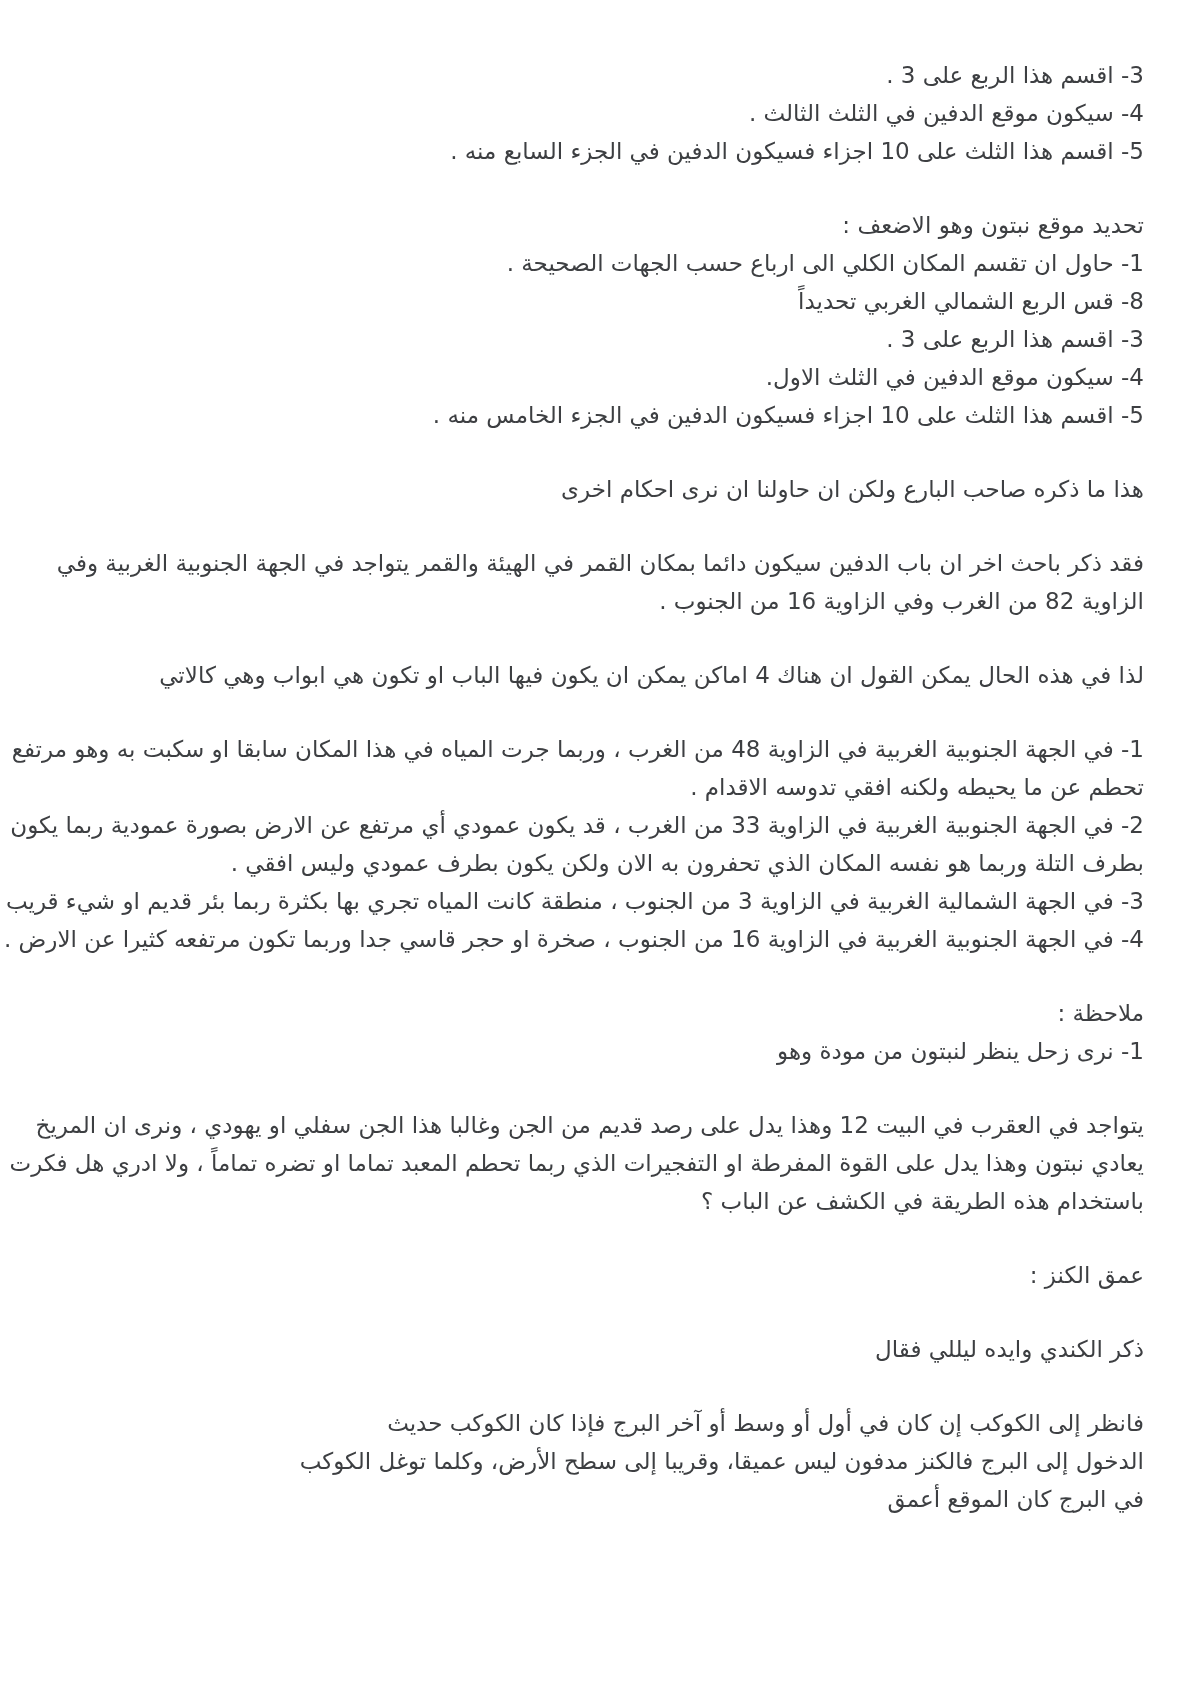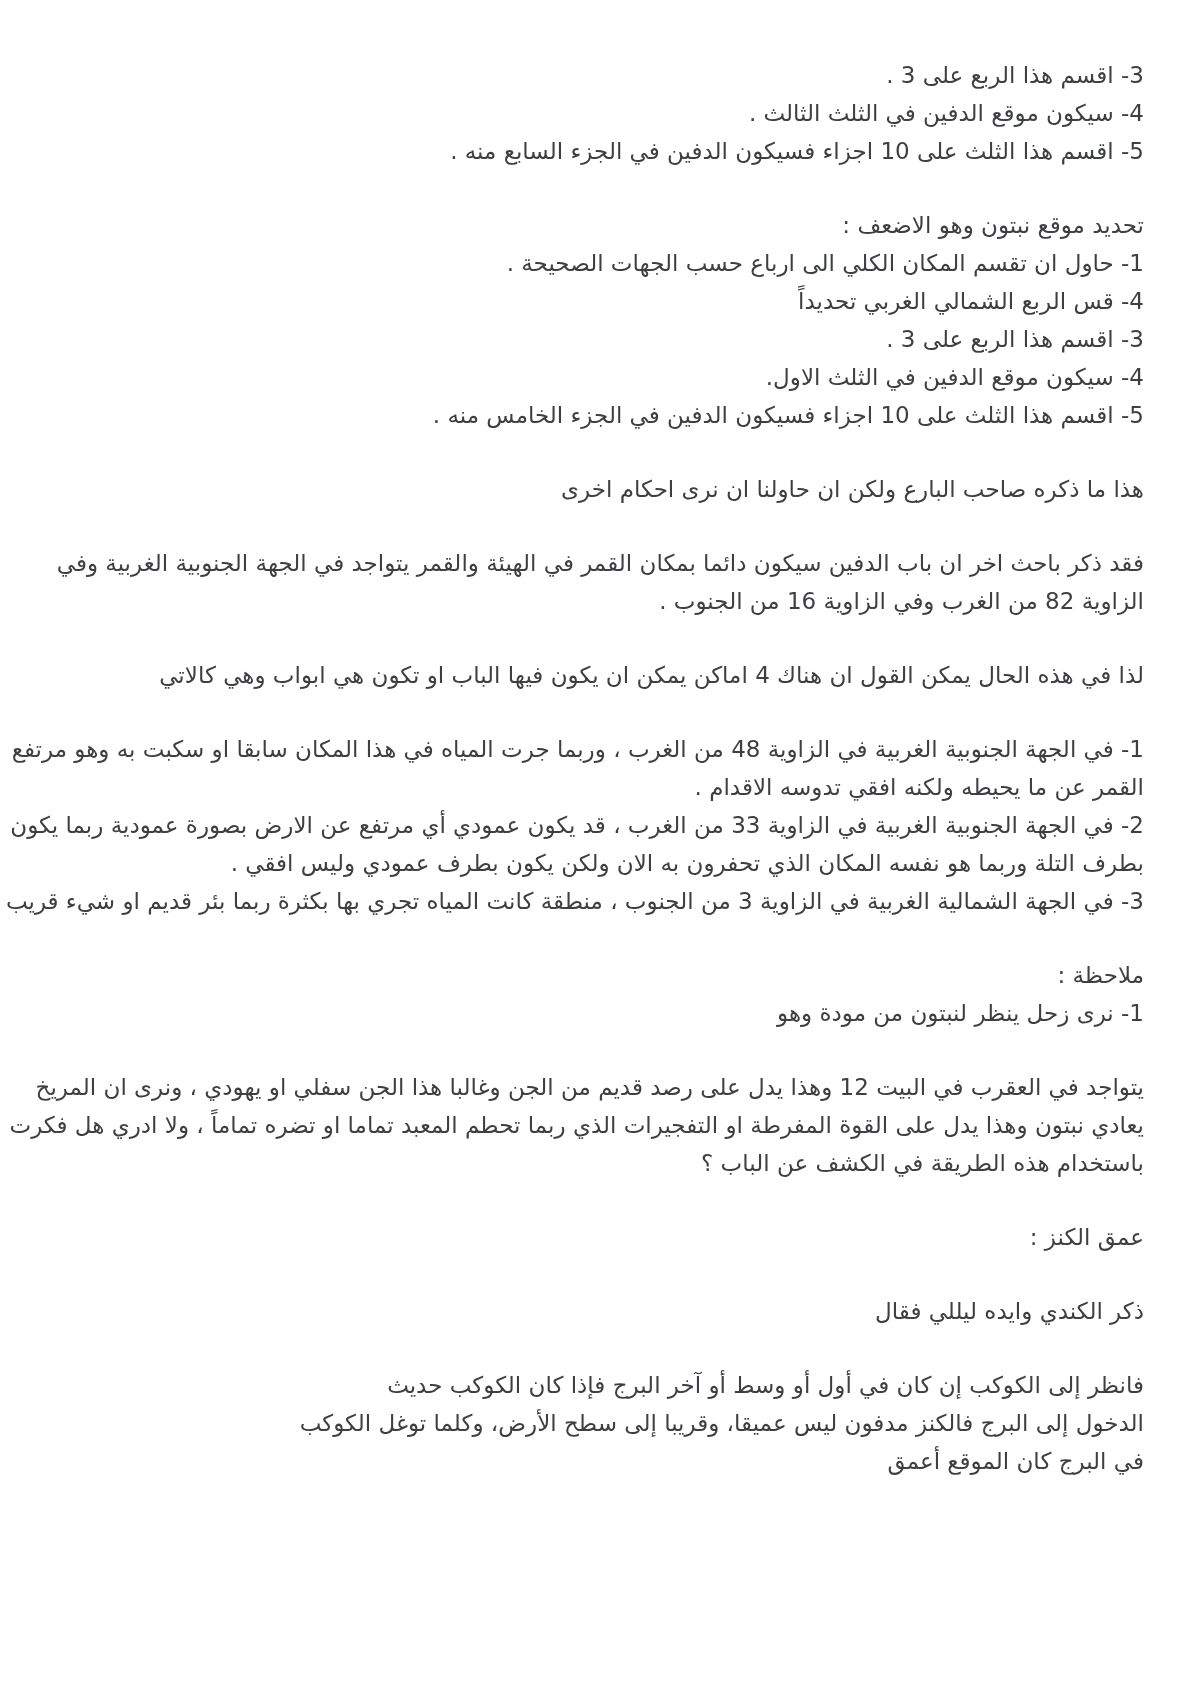--- a/index.html
+++ b/index.html
@@ -36,41 +36,42 @@
 <div class="page">
   <div id="doc-body">
       <div class="para">
         <div class="line">3- اقسم هذا الربع على 3 .</div>
         <div class="line">4- سيكون موقع الدفين في الثلث الثالث .</div>
         <div class="line">5- اقسم هذا الثلث على 10 اجزاء فسيكون الدفين في الجزء السابع منه .</div>
       </div>
       <div class="para">
         <div class="line">تحديد موقع نبتون وهو الاضعف :</div>
         <div class="line">1- حاول ان تقسم المكان الكلي الى ارباع حسب الجهات الصحيحة .</div>
-        <div class="line">4- قس الربع الشمالي الغربي تحديداً</div>
+        <div class="line">8- قس الربع الشمالي الغربي تحديداً</div>
         <div class="line">3- اقسم هذا الربع على 3 .</div>
         <div class="line">4- سيكون موقع الدفين في الثلث الاول.</div>
         <div class="line">5- اقسم هذا الثلث على 10 اجزاء فسيكون الدفين في الجزء الخامس منه .</div>
       </div>
       <div class="para">
         <div class="line">هذا ما ذكره صاحب البارع ولكن ان حاولنا ان نرى احكام اخرى</div>
       </div>
       <div class="para">
         <div class="line">فقد ذكر باحث اخر ان باب الدفين سيكون دائما بمكان القمر في الهيئة والقمر يتواجد في الجهة الجنوبية الغربية وفي</div>
         <div class="line">الزاوية 82 من الغرب وفي الزاوية 16 من الجنوب .</div>
       </div>
       <div class="para">
         <div class="line">لذا في هذه الحال يمكن القول ان هناك 4 اماكن يمكن ان يكون فيها الباب او تكون هي ابواب وهي كالاتي</div>
       </div>
       <div class="para">
         <div class="line">1- في الجهة الجنوبية الغربية في الزاوية 48 من الغرب ، وربما جرت المياه في هذا المكان سابقا او سكبت به وهو مرتفع</div>
-        <div class="line">القمر عن ما يحيطه ولكنه افقي تدوسه الاقدام .</div>
+        <div class="line">تحطم عن ما يحيطه ولكنه افقي تدوسه الاقدام .</div>
         <div class="line">2- في الجهة الجنوبية الغربية في الزاوية 33 من الغرب ، قد يكون عمودي أي مرتفع عن الارض بصورة عمودية ربما يكون</div>
         <div class="line">بطرف التلة وربما هو نفسه المكان الذي تحفرون به الان ولكن يكون بطرف عمودي وليس افقي .</div>
         <div class="line">3- في الجهة الشمالية الغربية في الزاوية 3 من الجنوب ، منطقة كانت المياه تجري بها بكثرة ربما بئر قديم او شيء قريب</div>
+        <div class="line">4- في الجهة الجنوبية الغربية في الزاوية 16 من الجنوب ، صخرة او حجر قاسي جدا وربما تكون مرتفعه كثيرا عن الارض .</div>
       </div>
       <div class="para">
         <div class="line">ملاحظة :</div>
         <div class="line">1- نرى زحل ينظر لنبتون من مودة وهو</div>
       </div>
       <div class="para">
         <div class="line">يتواجد في العقرب في البيت 12 وهذا يدل على رصد قديم من الجن وغالبا هذا الجن سفلي او يهودي ، ونرى ان المريخ</div>
         <div class="line">يعادي نبتون وهذا يدل على القوة المفرطة او التفجيرات الذي ربما تحطم المعبد تماما او تضره تماماً ، ولا ادري هل فكرت</div>
         <div class="line">باستخدام هذه الطريقة في الكشف عن الباب ؟</div>
       </div>

